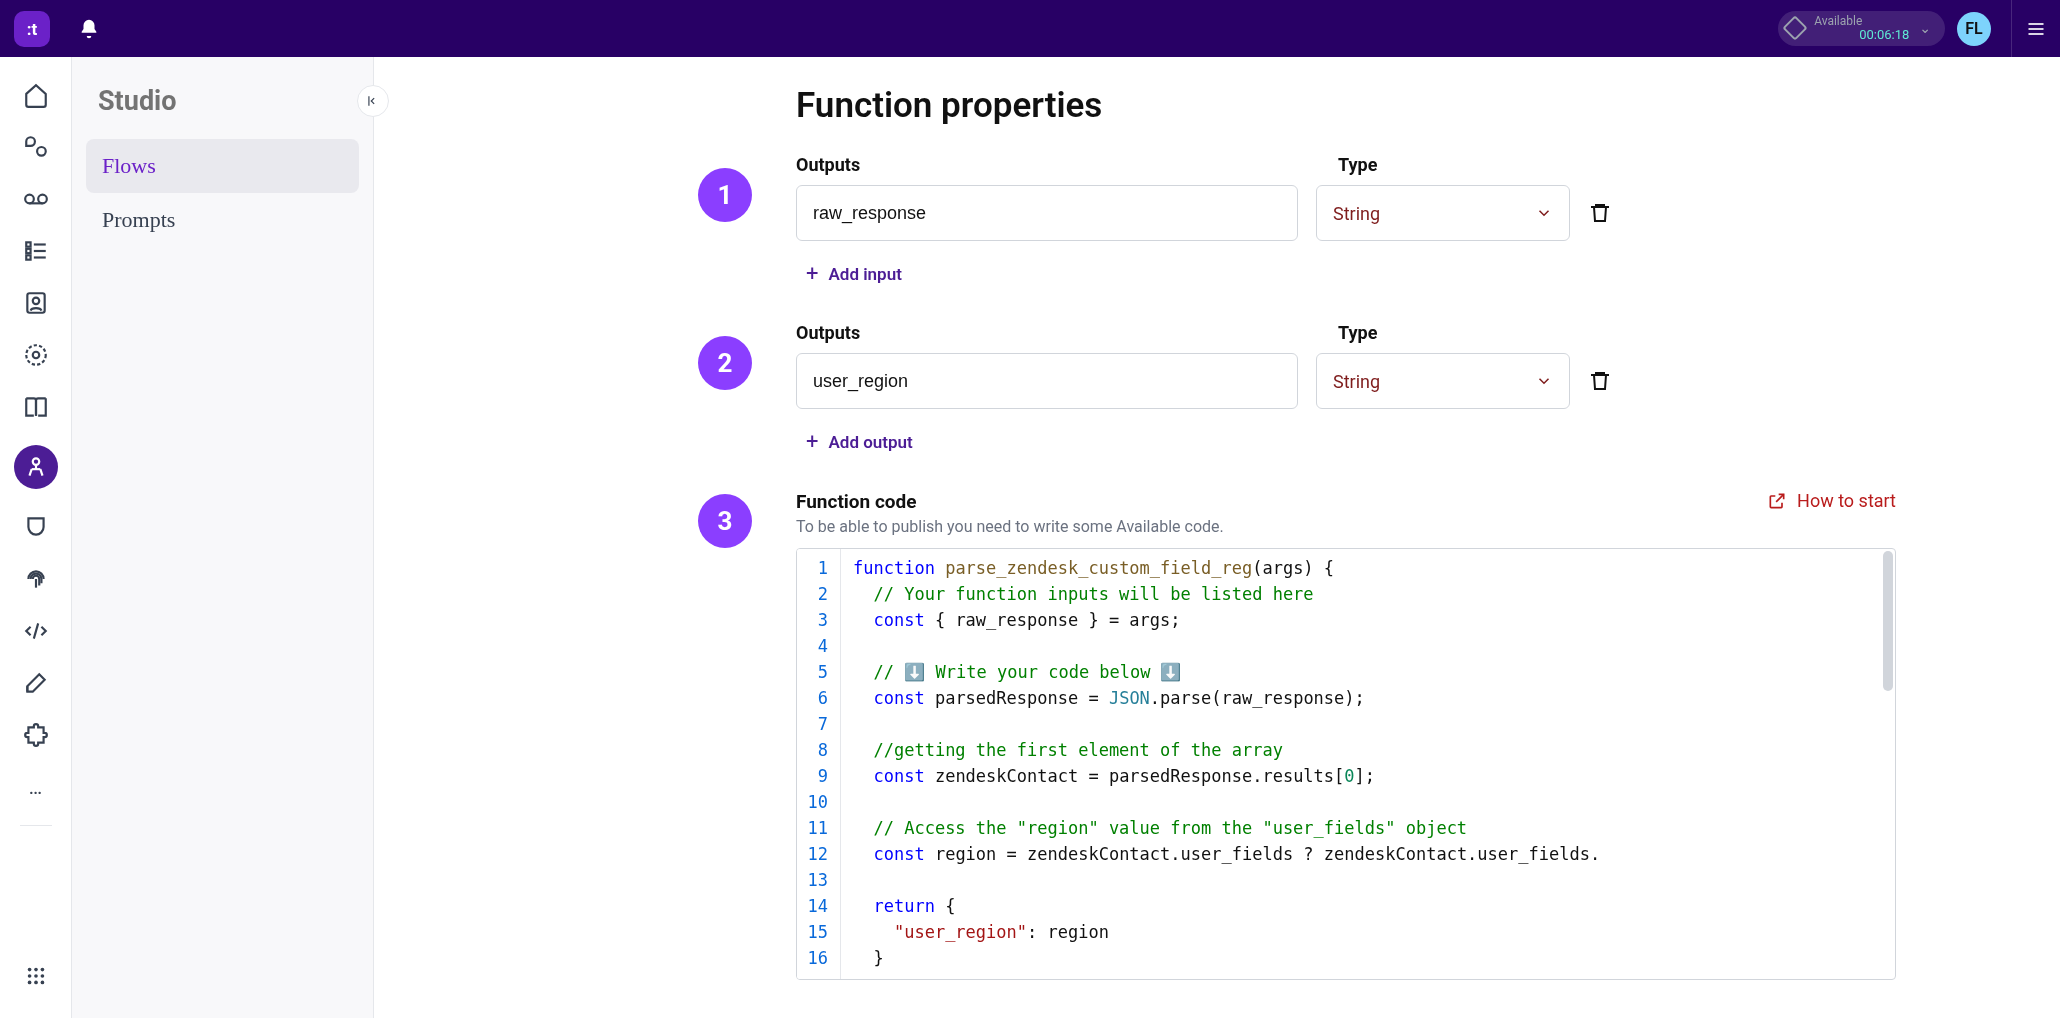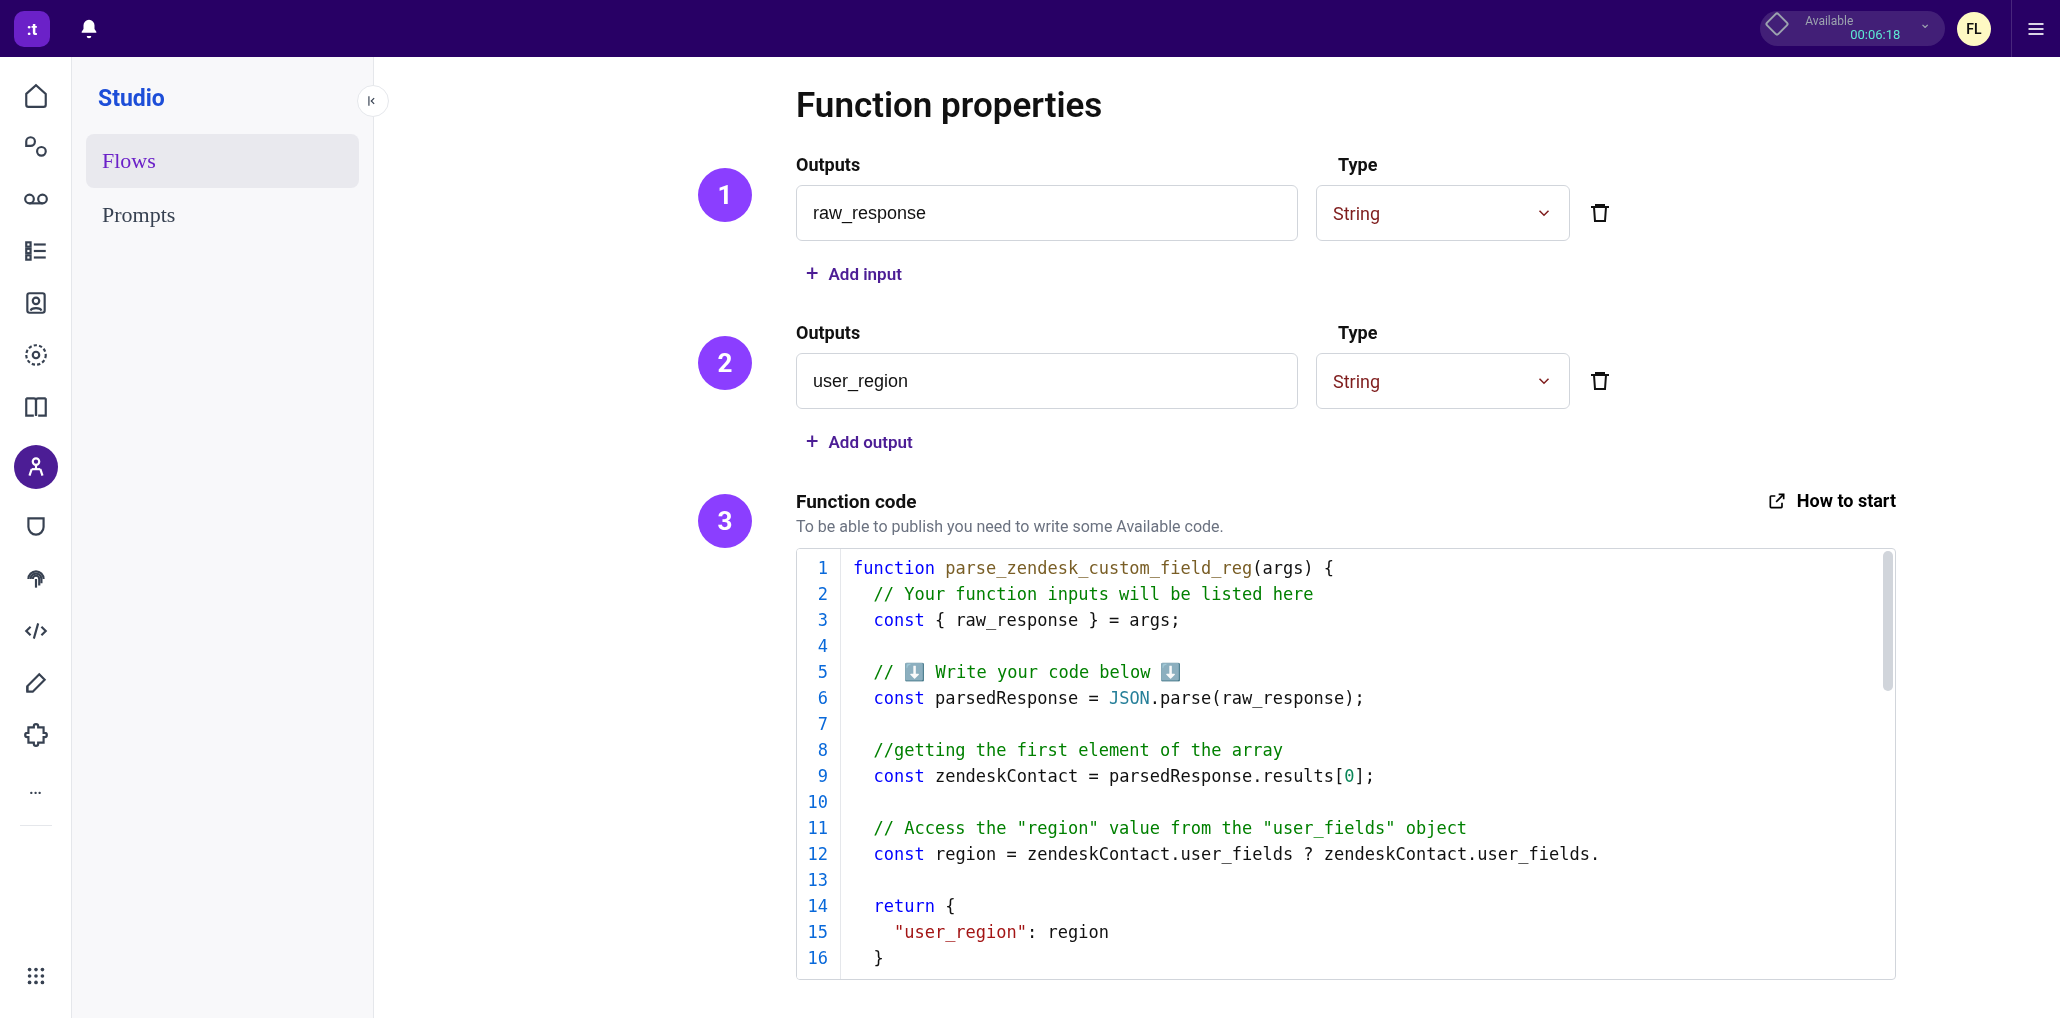--- a/index.html
+++ b/index.html
@@ -3,39 +3,39 @@
 <meta charset="utf-8">
 <style>
 * { box-sizing: border-box; margin: 0; padding: 0; }
 body { font-family: -apple-system, BlinkMacSystemFont, "Segoe UI", Roboto, sans-serif; background: #fff; overflow: hidden; }
 
 .topbar { height: 57px; background: #280065; display: flex; align-items: center; padding: 0 14px; justify-content: space-between; }
 .topbar-left { display: flex; align-items: center; gap: 28px; }
 .logo { width: 36px; height: 36px; background: #6b21c8; border-radius: 10px; display: flex; align-items: center; justify-content: center; color: #fff; font-weight: 700; font-size: 17px; }
 .bell { color: #fff; font-size: 22px; cursor: pointer; }
 .topbar-right { display: flex; align-items: center; gap: 12px; }
-.status-pill { background: rgba(255,255,255,0.12); border-radius: 24px; padding: 4px 14px 4px 8px; display: flex; gap: 19px; cursor: pointer; }
+.status-pill { background: rgba(255,255,255,0.12); border-radius: 24px; padding: 4px 14px 4px 8px; display: flex; align-items: center; gap: 10px; cursor: pointer; }
 .status-diamond { width: 18px; height: 18px; border: 2px solid #9ca3af; transform: rotate(45deg); border-radius: 3px; }
 .status-text { display: flex; flex-direction: column; line-height: 1.1; }
 .status-lbl { color: #9ca3af; font-size: 12px; }
 .status-time { color: #5eead4; font-size: 13px; margin-left: 45px; }
 .chev { color: #9ca3af; font-size: 14px; }
-.avatar { width: 34px; height: 34px; background: #fef9c3; border-radius: 50%; display: flex; align-items: center; justify-content: center; font-weight: 600; font-size: 14px; color: #111; cursor: pointer; }
+.avatar { width: 34px; height: 34px; background: #7dd3fc; border-radius: 50%; display: flex; align-items: center; justify-content: center; font-weight: 600; font-size: 16px; color: #111; cursor: pointer; }
 .menu-lines { color: #fff; padding-left: 14px; border-left: 1px solid rgba(255,255,255,0.15); margin-left: 8px; height: 57px; display: flex; align-items: center; cursor: pointer; }
 
 .layout { display: flex; height: calc(100vh - 57px); }
 
 .iconbar { width: 72px; border-right: 1px solid #e5e7eb; display: flex; flex-direction: column; align-items: center; padding-top: 24px; gap: 24px; }
 .iconbar .ic { width: 28px; height: 28px; display: flex; align-items: center; justify-content: center; color: #374151; cursor: pointer; }
 .iconbar .ic.active { background: #4c1d95; color: #fff; border-radius: 50%; width: 44px; height: 44px; }
 .iconbar .divider { width: 32px; height: 1px; background: #e5e7eb; }
 .iconbar .grid { margin-top: auto; margin-bottom: 28px; }
 
 .sidebar { width: 302px; background: #f8f8fa; border-right: 1px solid #e5e7eb; position: relative; padding: 28px 14px; }
-.sidebar h2 { font-size: 23px; font-weight: 700; color: #1d4ed8; margin-bottom: 22px; padding-left: 12px; }
+.sidebar h2 { font-size: 27px; font-weight: 700; color: #737373; margin-bottom: 22px; padding-left: 12px; }
 .sidebar-item { padding: 14px 16px; border-radius: 8px; font-size: 22px; cursor: pointer; color: #374151; font-family: Liberation Serif, serif; }
 .sidebar-item.active { background: #e9e9ee; color: #6b21c8; font-weight: 500; }
 .collapse-btn { position: absolute; right: -16px; top: 28px; width: 32px; height: 32px; background: #fff; border: 1px solid #e5e7eb; border-radius: 50%; display: flex; align-items: center; justify-content: center; cursor: pointer; font-size: 14px; color: #374151; }
 
 .main { flex: 1; overflow-y: auto; padding: 28px 42px; }
 .content { max-width: 1100px; margin-left: 380px; }
 .page-title { font-size: 35px; font-weight: 600; color: #111; margin-bottom: 28px; }
 
 .row { display: flex; align-items: flex-start; margin-bottom: 36px; position: relative; }
 .numbadge { position: absolute; left: -98px; top: 14px; width: 54px; height: 54px; border-radius: 50%; background: #8b3eff; color: #fff; display: flex; align-items: center; justify-content: center; font-size: 26px; font-weight: 700; }
@@ -49,21 +49,21 @@
 .select { width: 254px; height: 56px; border: 1px solid #d1d5db; border-radius: 6px; padding: 0 16px; font-size: 18px; color: #7f1d1d; display: flex; align-items: center; justify-content: space-between; cursor: pointer; background: #fff; }
 .trash { width: 24px; height: 24px; cursor: pointer; color: #111; }
 
 .add-btn { display: flex; align-items: center; gap: 10px; color: #4c1d95; font-size: 17px; font-weight: 600; cursor: pointer; margin-top: 16px; padding-left: 10px; }
 .plus-ic { font-size: 22px; font-weight: 400; }
 
 .code-section .numbadge { top: 4px; }
 .code-head { display: flex; justify-content: space-between; align-items: flex-start; margin-bottom: 12px; }
 .code-title { font-size: 19px; font-weight: 700; color: #111; }
 .code-sub { font-size: 16px; color: #6b7280; margin-top: 4px; }
-.howto { display: flex; align-items: center; gap: 10px; color: #000000; font-size: 18px; font-weight: 700; cursor: pointer; text-align: center; }
+.howto { display: flex; align-items: center; gap: 10px; color: #b91c1c; font-size: 18px; font-weight: 400; cursor: pointer; text-align: center; }
 .howto .ext { width: 20px; height: 20px; }
 
 .editor { border: 1px solid #d1d5db; border-radius: 4px; display: flex; font-family: "Menlo", "Consolas", monospace; font-size: 17px; line-height: 26px; overflow: hidden; height: 432px; }
 .gutter { background: #fff; border-right: 1px solid #e5e7eb; padding: 6px 12px 6px 8px; text-align: right; color: #0969da; min-width: 44px; }
 .code { padding: 6px 12px; white-space: pre; overflow-x: auto; flex: 1; position: relative; }
 .code-scroll { position: absolute; right: 2px; top: 2px; width: 10px; height: 140px; background: #d1d5db; border-radius: 5px; }
 
 .kw { color: #0000ff; }
 .fn { color: #795e26; }
 .cm { color: #008000; }

